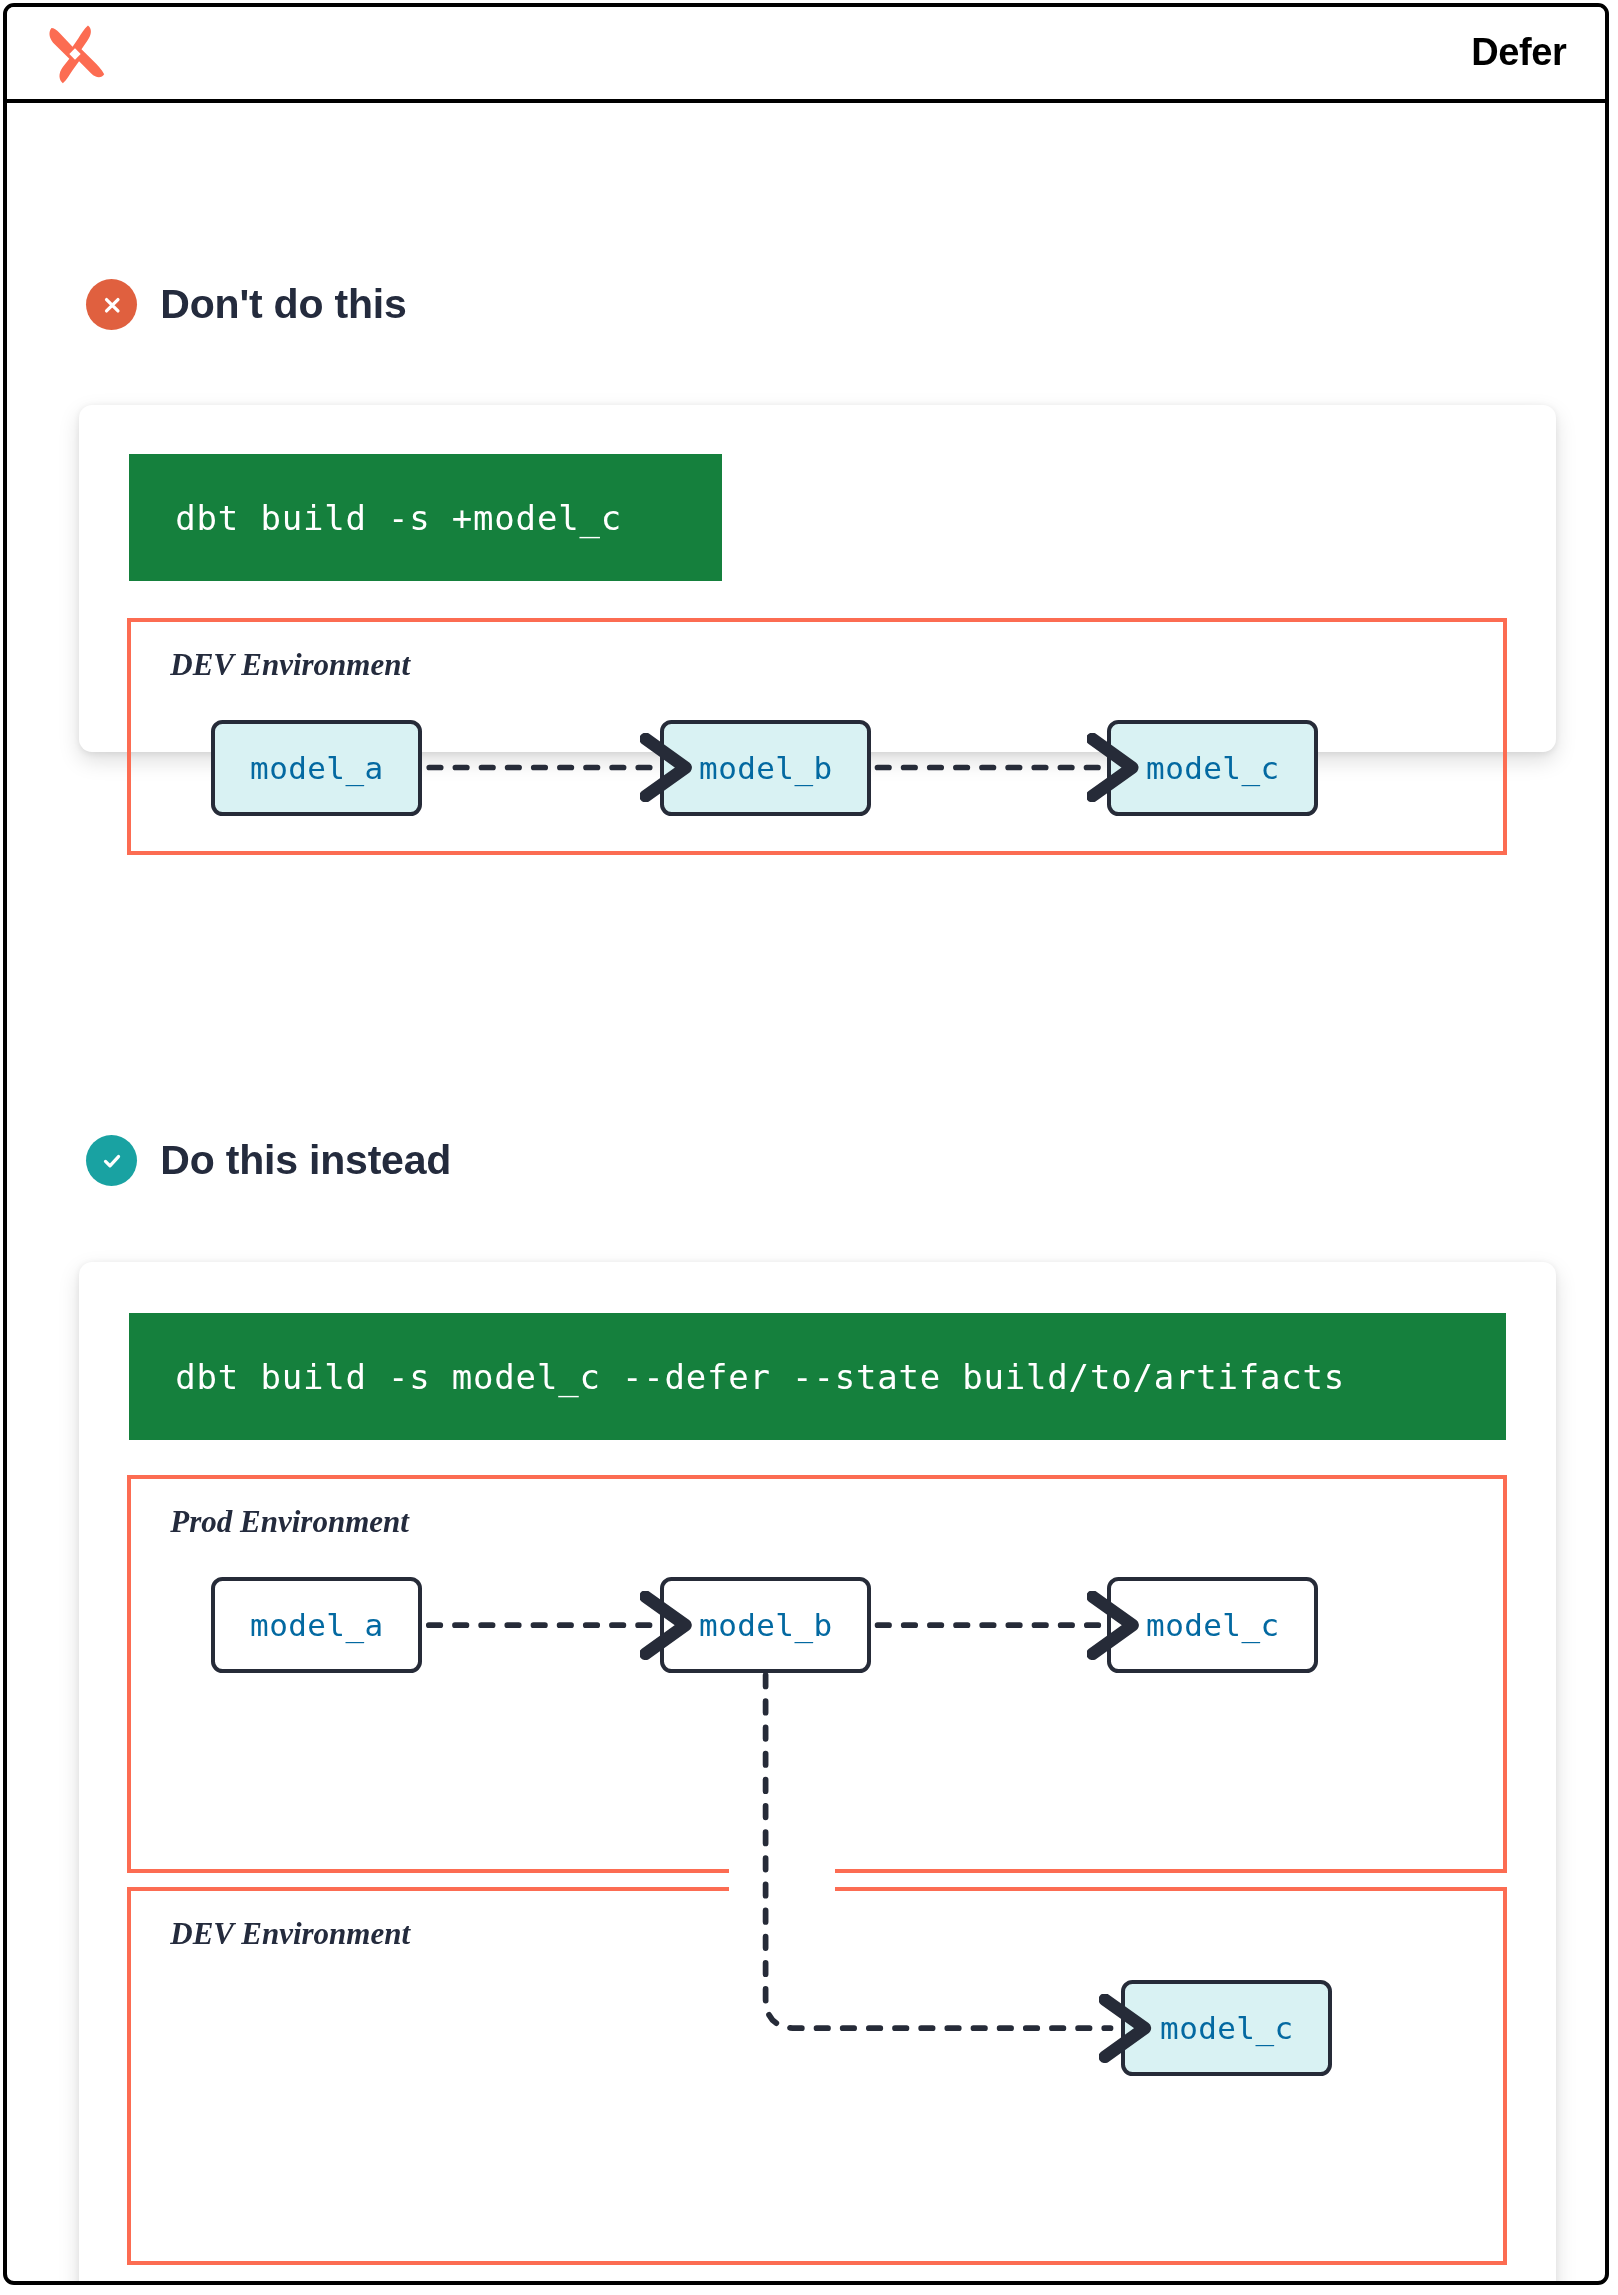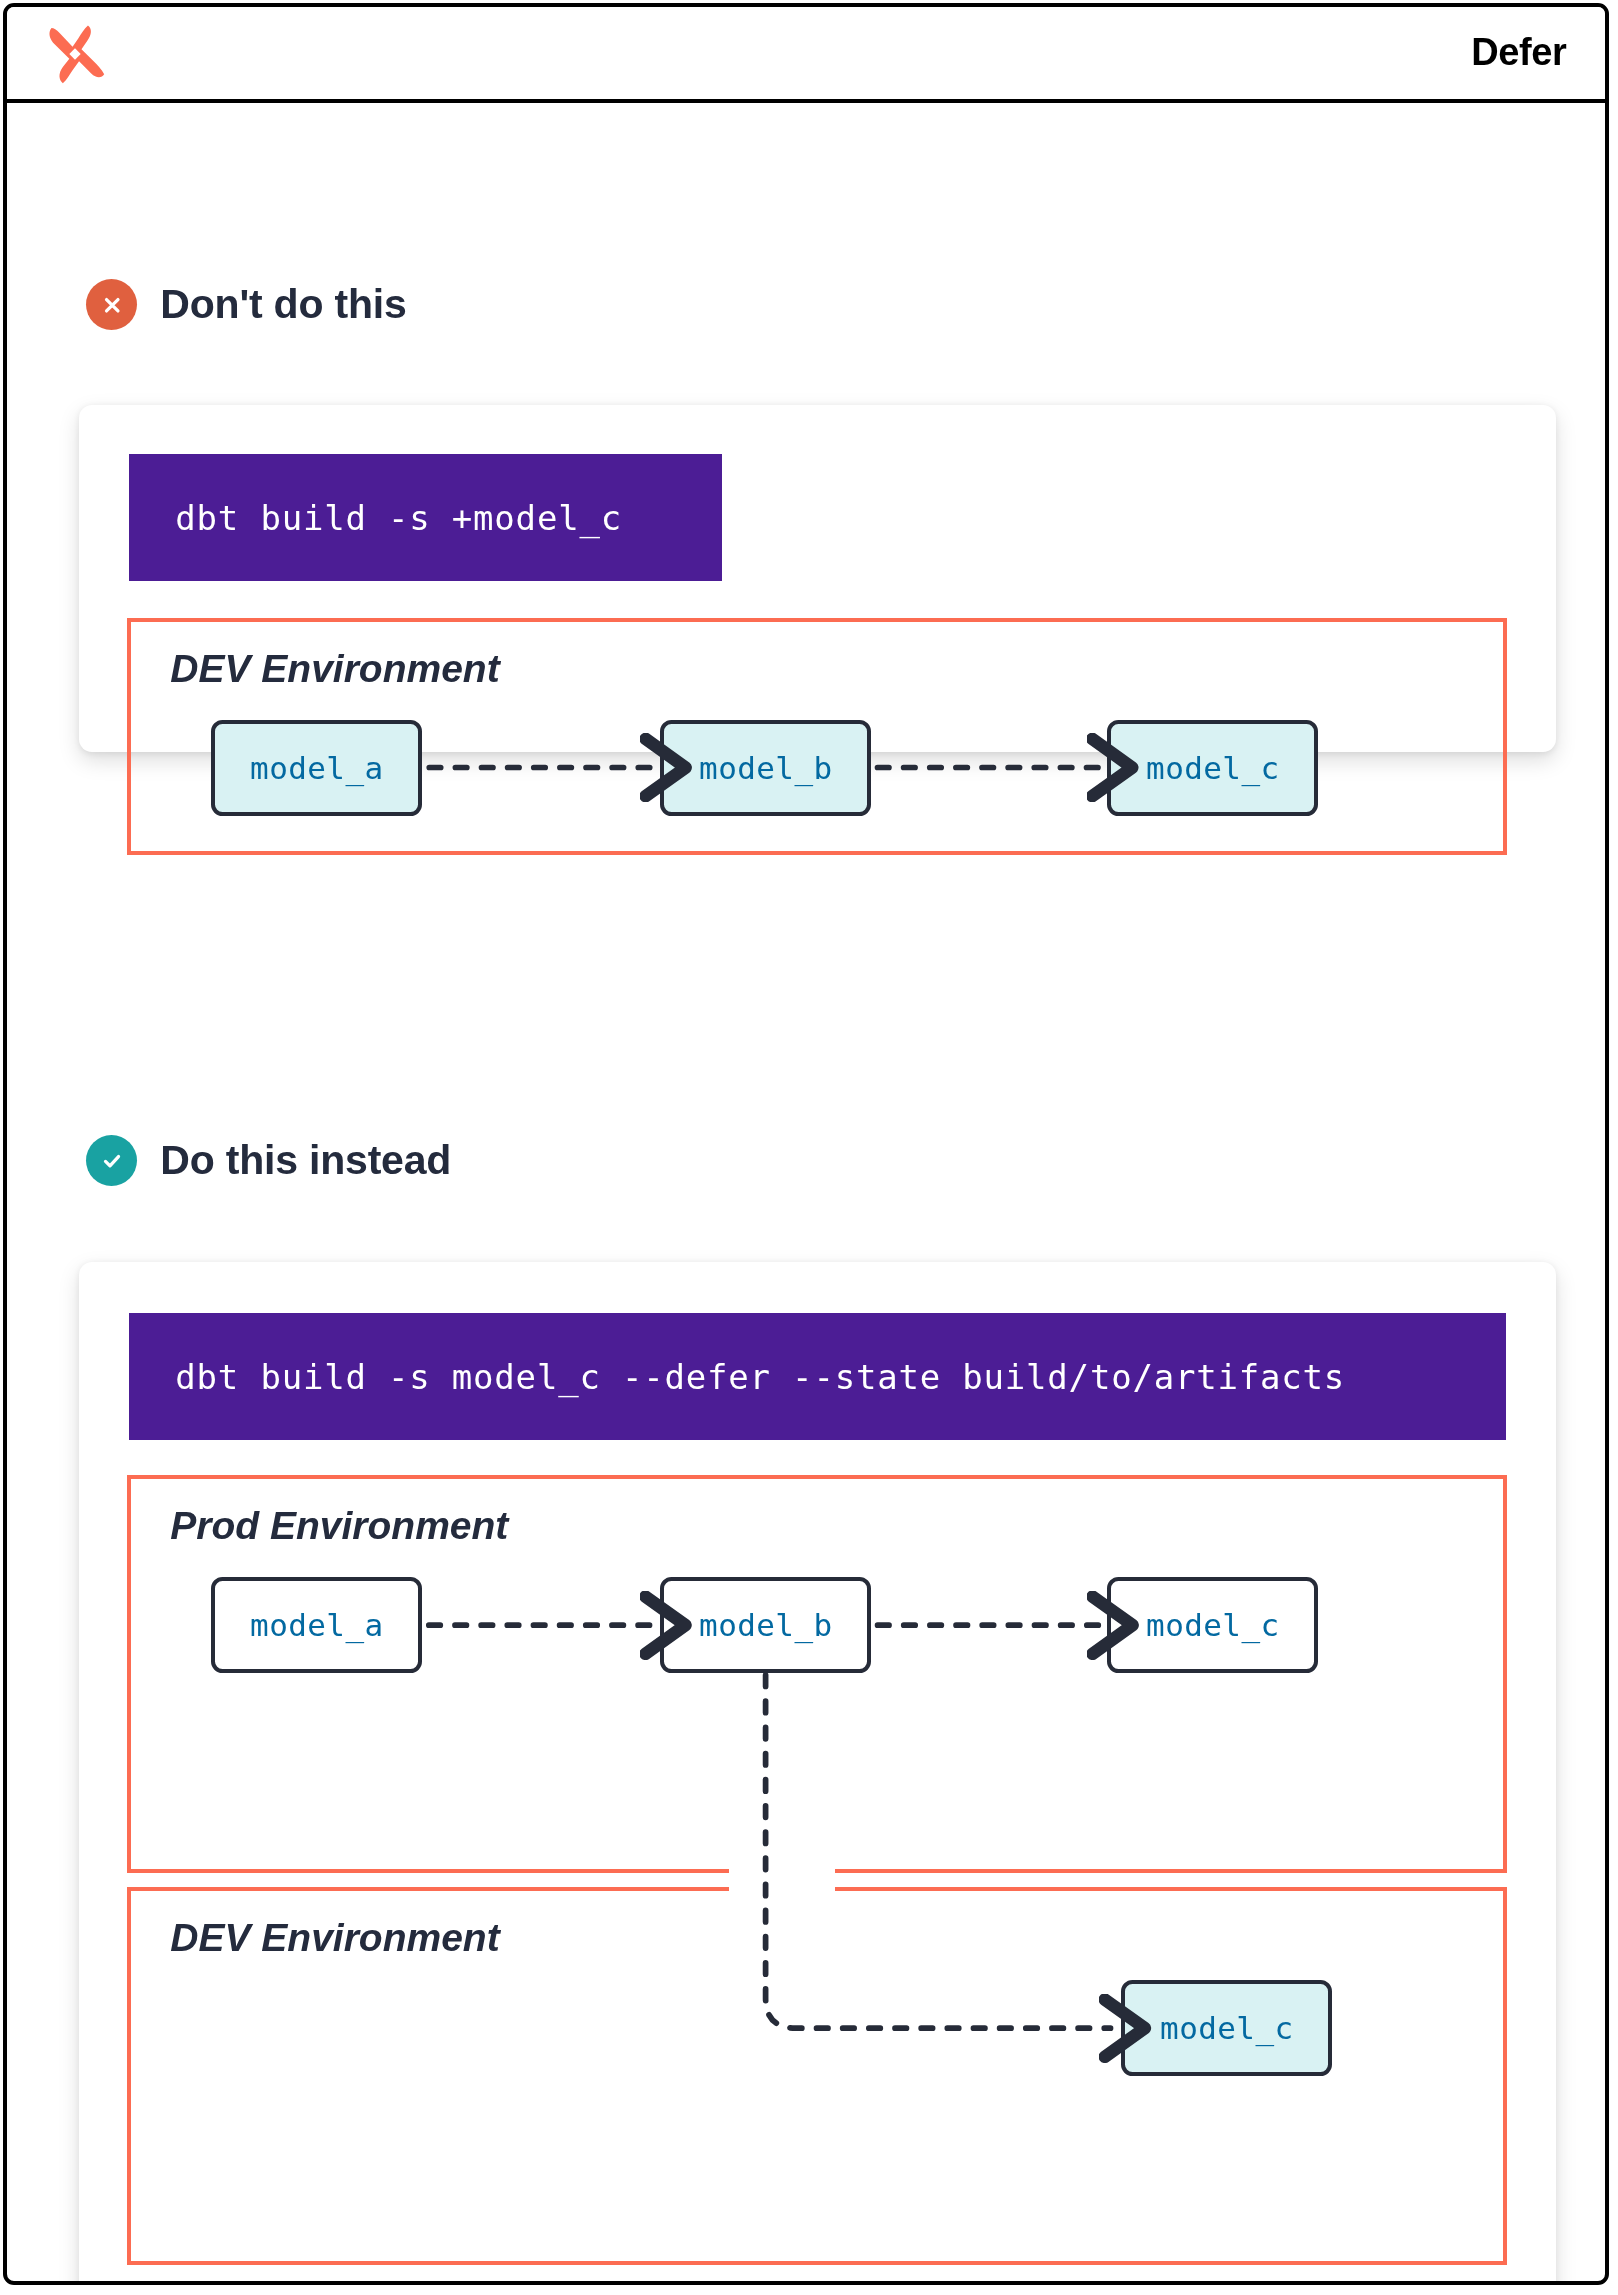--- a/index.html
+++ b/index.html
@@ -106,21 +106,21 @@
     background: #ffffff;
     border-radius: 13px;
     box-shadow: 0 8.2px 21px rgba(0,0,0,0.13), 0 1.6px 6.5px rgba(0,0,0,0.07);
   }
   .card-one { left: 72px; top: 302px;  width: 1477px; height: 347px; }
   .card-two { left: 72px; top: 1159px; width: 1477px; height: 1055px; }
 
   
   .code-block {
     position: absolute;
-    background: #4c1d95;
+    background: #15803d;
     display: flex;
     align-items: center;
     box-sizing: border-box;
     padding-left: 46px;
   }
   .code-block .code-text {
     font-family: "DejaVu Sans Mono", "Liberation Mono", monospace;
     color: #ffffff;
     font-size: 34px;
     letter-spacing: 0.8px;
@@ -131,24 +131,24 @@
 
   
   .env-box {
     position: absolute;
     box-sizing: border-box;
     border: 4.1px solid #fc6c52;
     background: transparent;
   }
   .env-label {
     position: absolute;
-    font-family: Liberation Sans, sans-serif;
+    font-family: Liberation Serif, serif;
     font-style: italic;
     font-weight: 700;
-    font-size: 39px;
+    font-size: 31px;
     color: #242b3d;
     white-space: nowrap;
   }
 
   
   .env-dev-1 { left: 48px; top: 213px; width: 1380px; height: 237px; }
 
   
   .env-prod-2 { left: 48px; top: 213px; width: 1380px; height: 398px; }
   .env-dev-2  { left: 48px; top: 625px; width: 1380px; height: 378px; }

